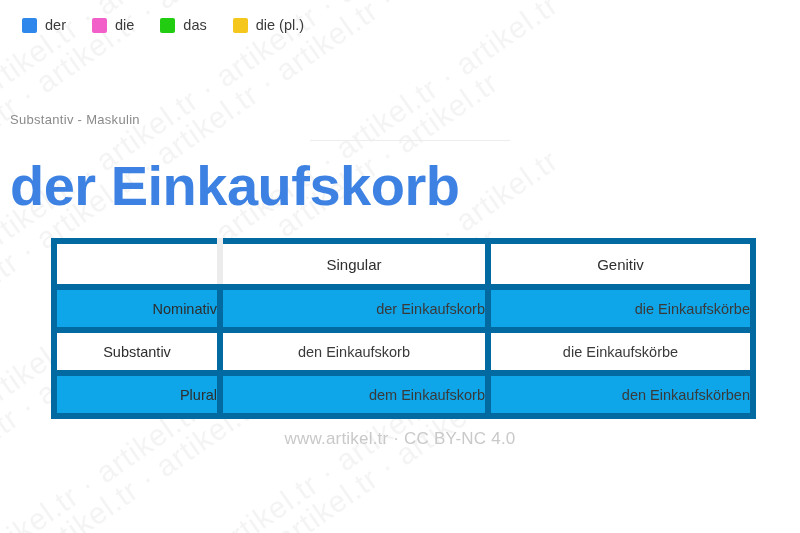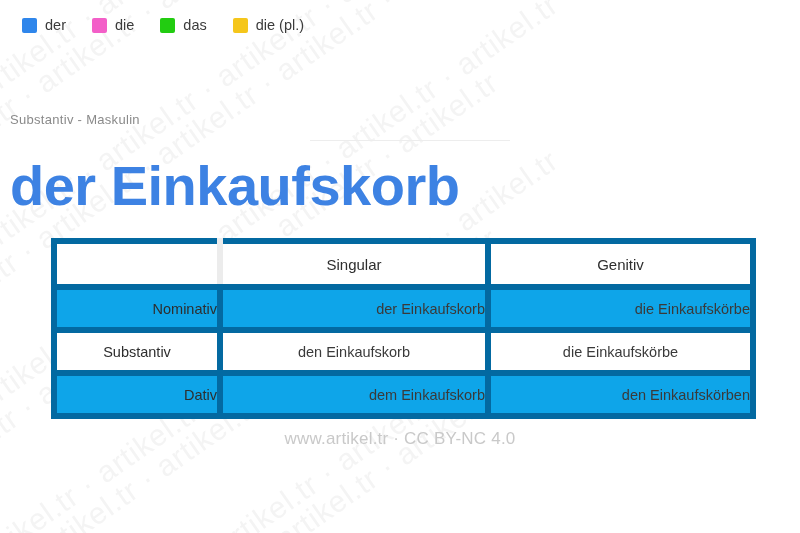--- a/index.html
+++ b/index.html
@@ -214,21 +214,21 @@
           <td class="case-cell">Nominativ</td>
           <td class="hl-sing">der Einkaufskorb</td>
           <td class="hl-plur">die Einkaufskörbe</td>
         </tr>
         <tr>
           <td class="case-cell">Substantiv</td>
           <td>den Einkaufskorb</td>
           <td>die Einkaufskörbe</td>
         </tr>
         <tr class="shaded">
-          <td class="case-cell">Dativ</td>
+          <td class="case-cell">Plural</td>
           <td>dem Einkaufskorb</td>
           <td>den Einkaufskörben</td>
         </tr>
       </tbody>
   </table>
 
   <div id="footer">www.artikel.tr · CC BY-NC 4.0</div>
 
 </div>
 

